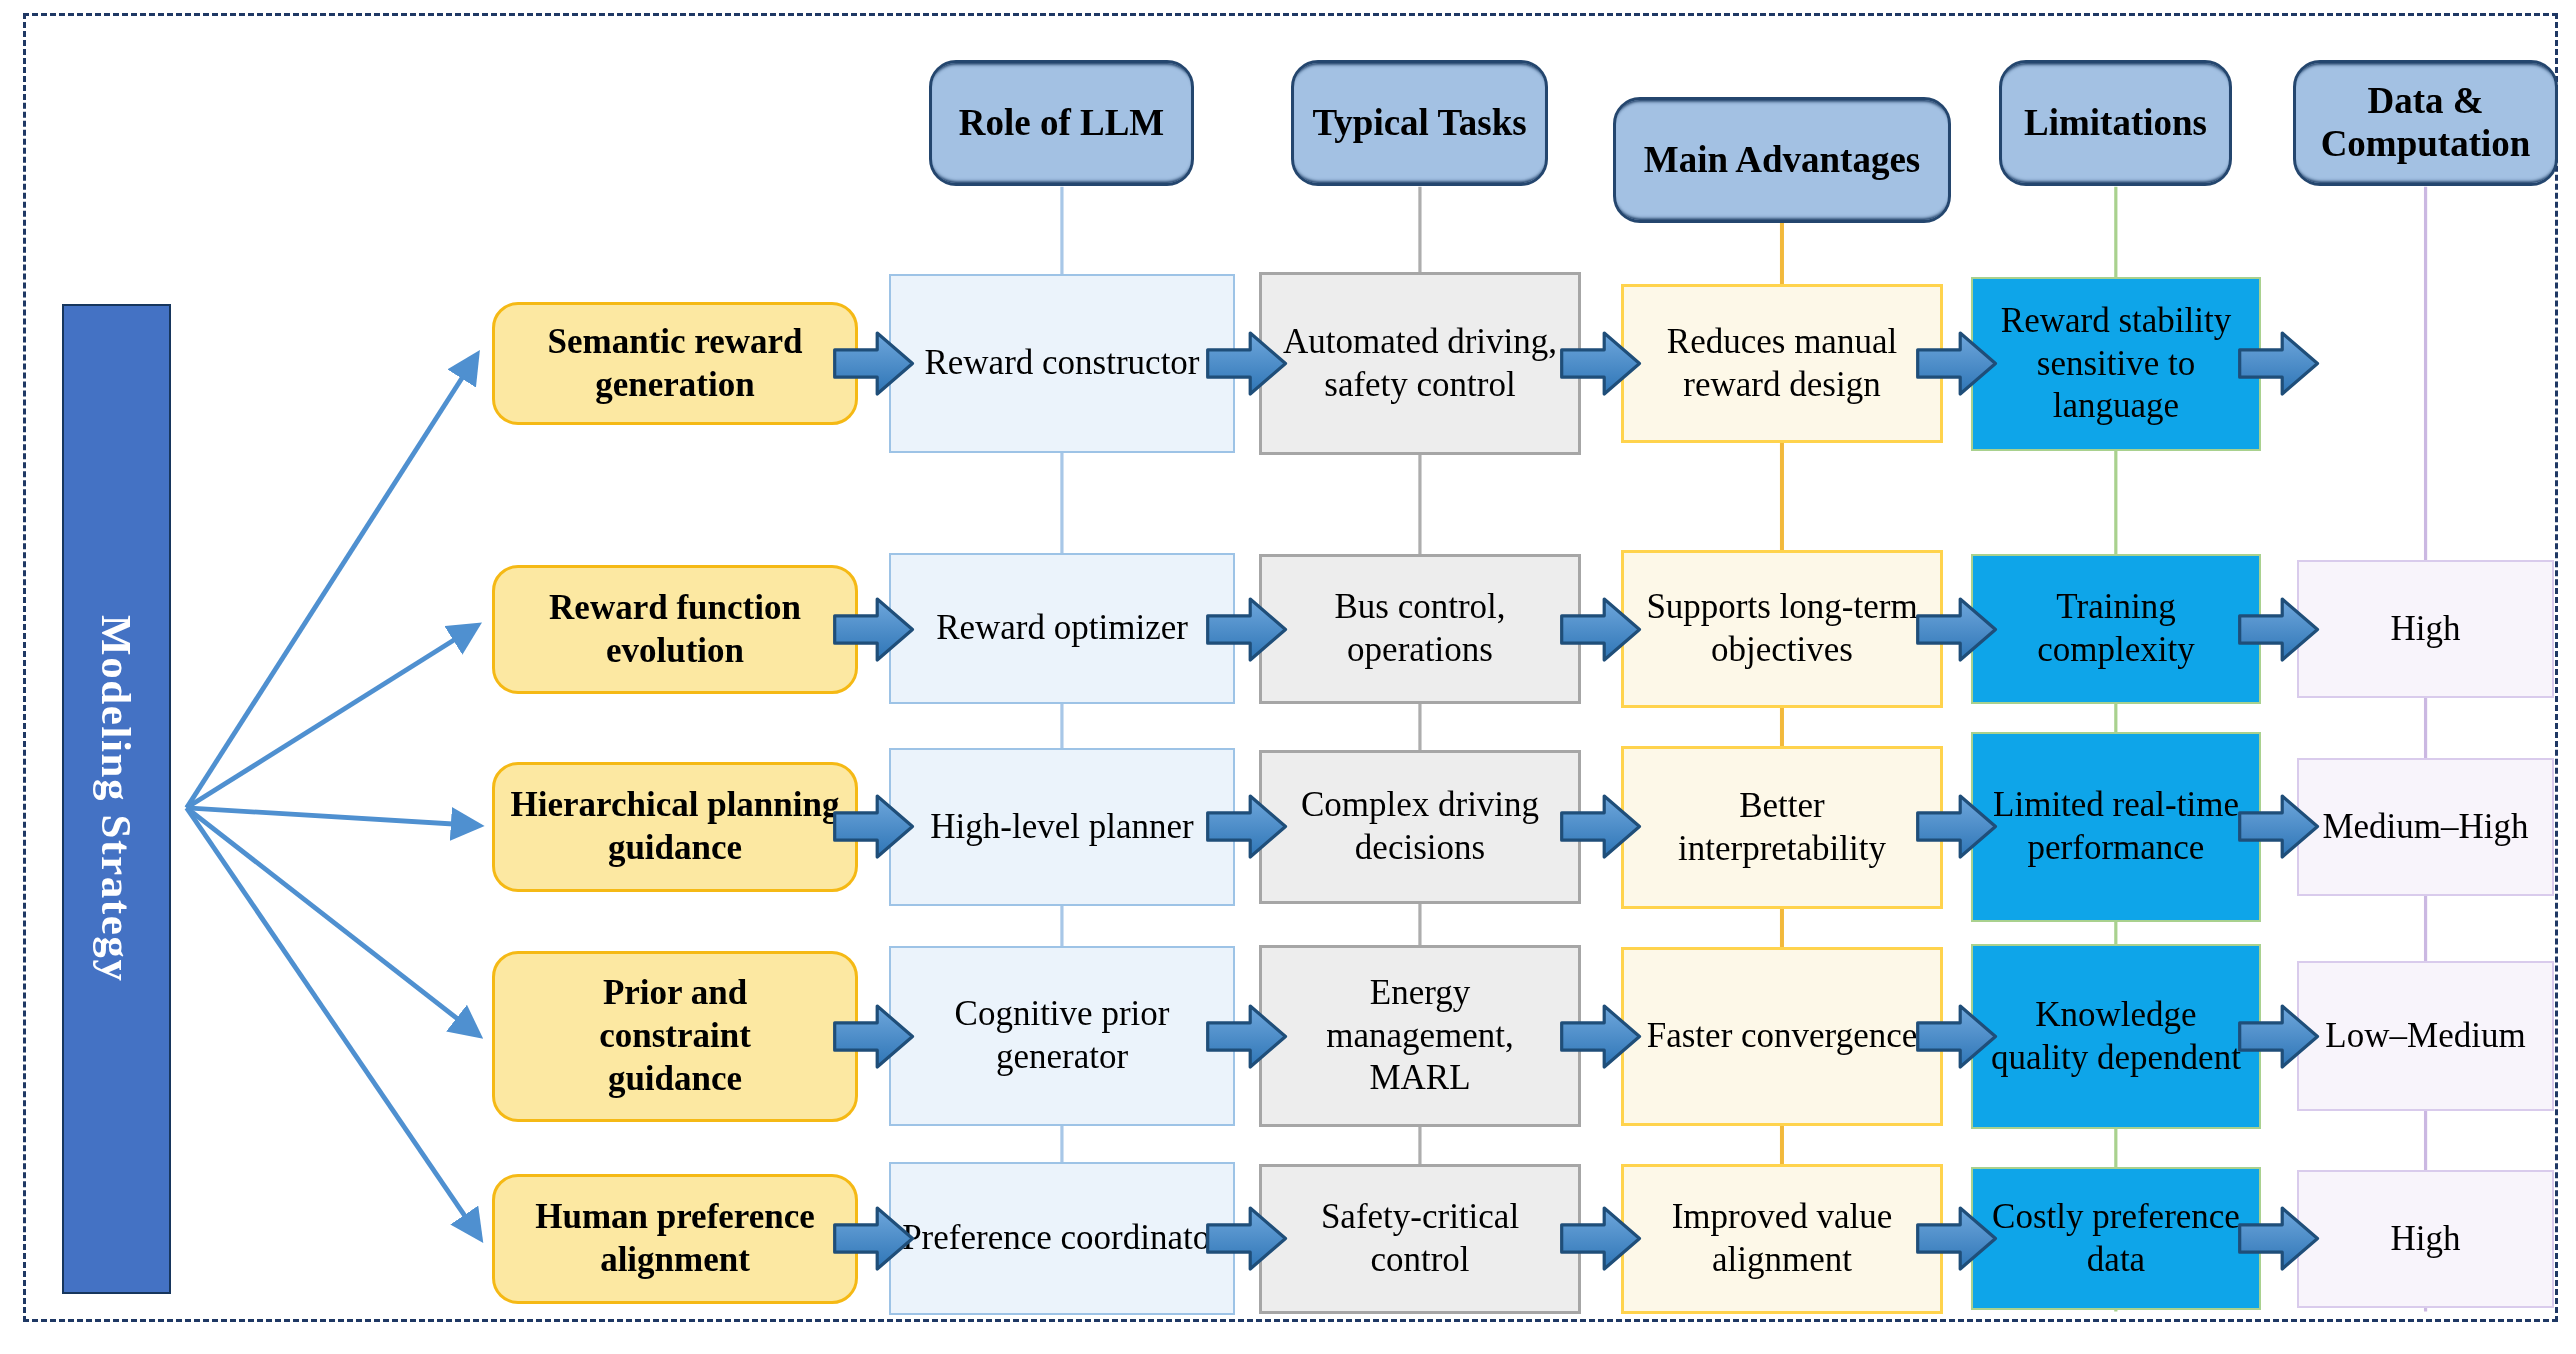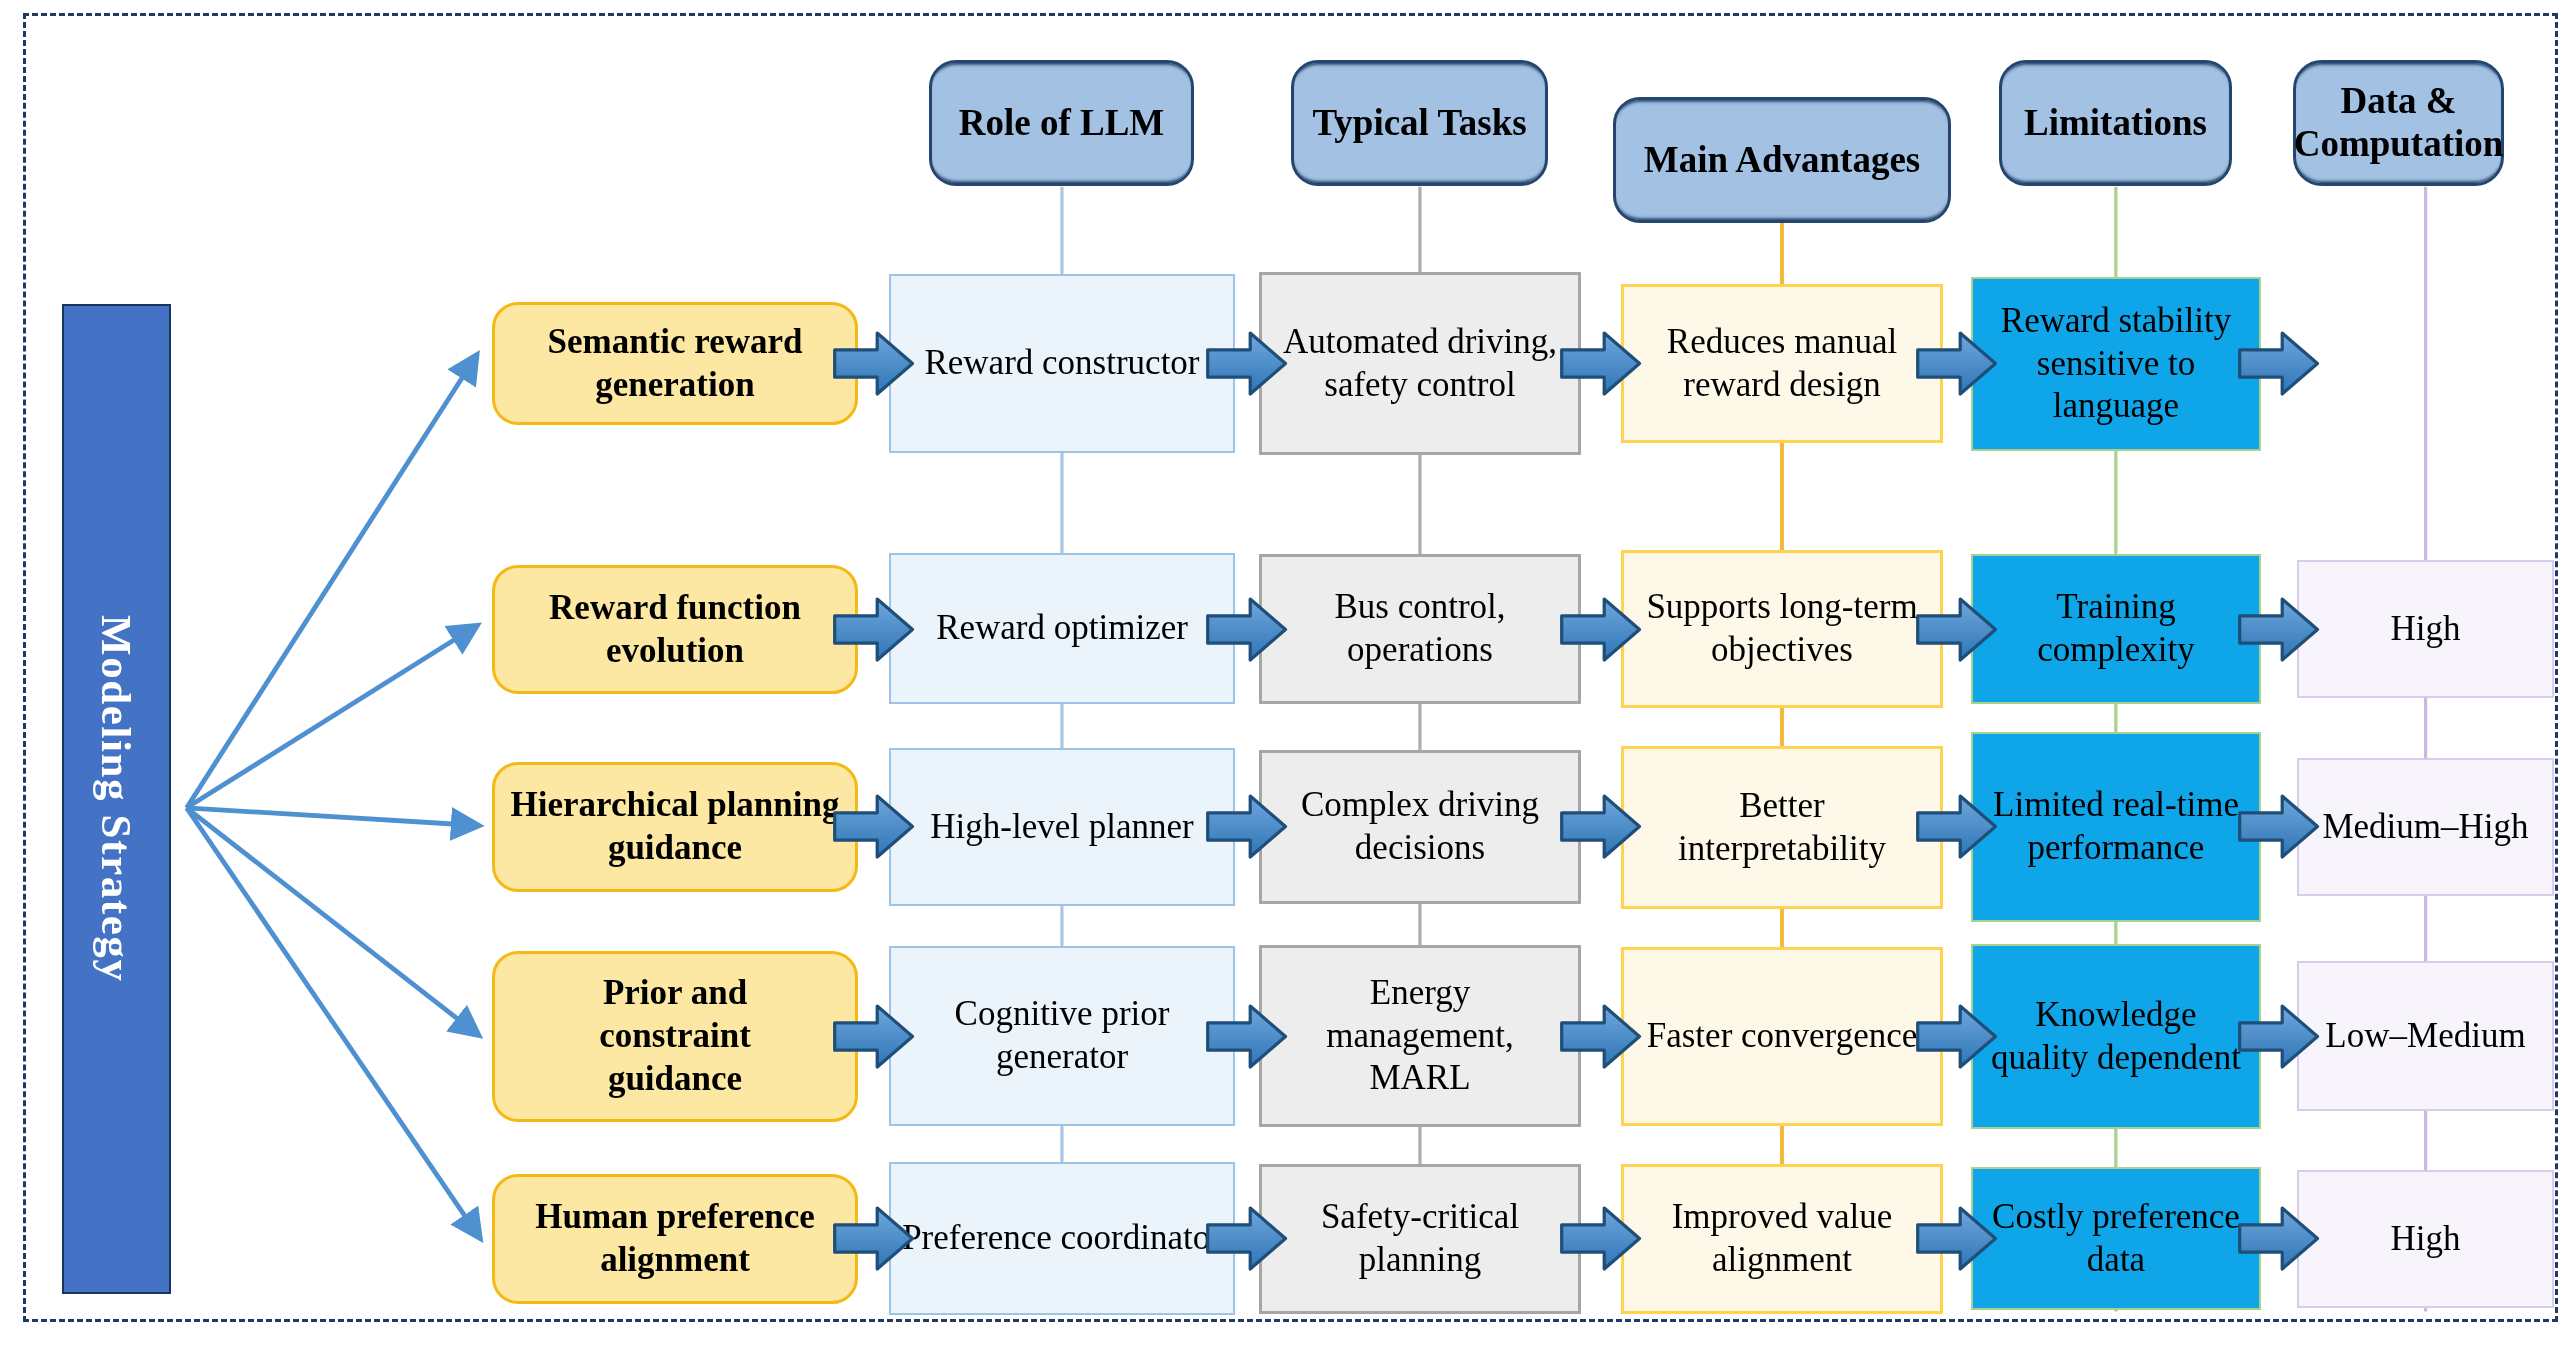--- a/index.html
+++ b/index.html
@@ -34,21 +34,21 @@
     position:absolute;top:60px;height:126px;box-sizing:border-box;
     background:#A3C1E3;border:3.2px solid #24466E;border-radius:27px;
     box-shadow:inset 0 4.8px 3.2px -3.2px #17365D, inset 0 -4.8px 3.2px -3.2px #17365D;
     display:flex;align-items:center;justify-content:center;text-align:center;
     font-weight:bold;font-size:37px;color:#000;line-height:1.15;padding:3.2px 8px;
   }
   .hdr.h1{left:929px;width:265px;}
   .hdr.h2{left:1291px;width:257px;}
   .hdr.h3{left:1613px;width:338px;margin-top:37px;}
   .hdr.h4{left:1999px;width:233px;}
-  .hdr.h5{left:2293px;width:211px;border-radius:29px;}
+  .hdr.h5{left:2293px;width:265px;}
 
   
   .cell{
     position:absolute;box-sizing:border-box;
     display:flex;align-items:center;justify-content:center;text-align:center;
     font-size:35px;color:#000;line-height:1.22;padding:4.8px 8px;
   }
   .cell span{display:inline-block;}
 
   
@@ -220,21 +220,21 @@
       <span>Low–Medium</span>
     </div>
 
   <div class="cell c0 r5">
       <span>Human preference alignment</span>
     </div>
   <div class="cell c1 r5">
       <span>Preference coordinator</span>
     </div>
   <div class="cell c2 r5">
-      <span>Safety-critical planning</span>
+      <span>Safety-critical control</span>
     </div>
   <div class="cell c3 r5">
       <span>Improved value alignment</span>
     </div>
   <div class="cell c4 r5">
       <span>Costly preference data</span>
     </div>
   <div class="cell c5 r5">
       <span>High</span>
     </div>

